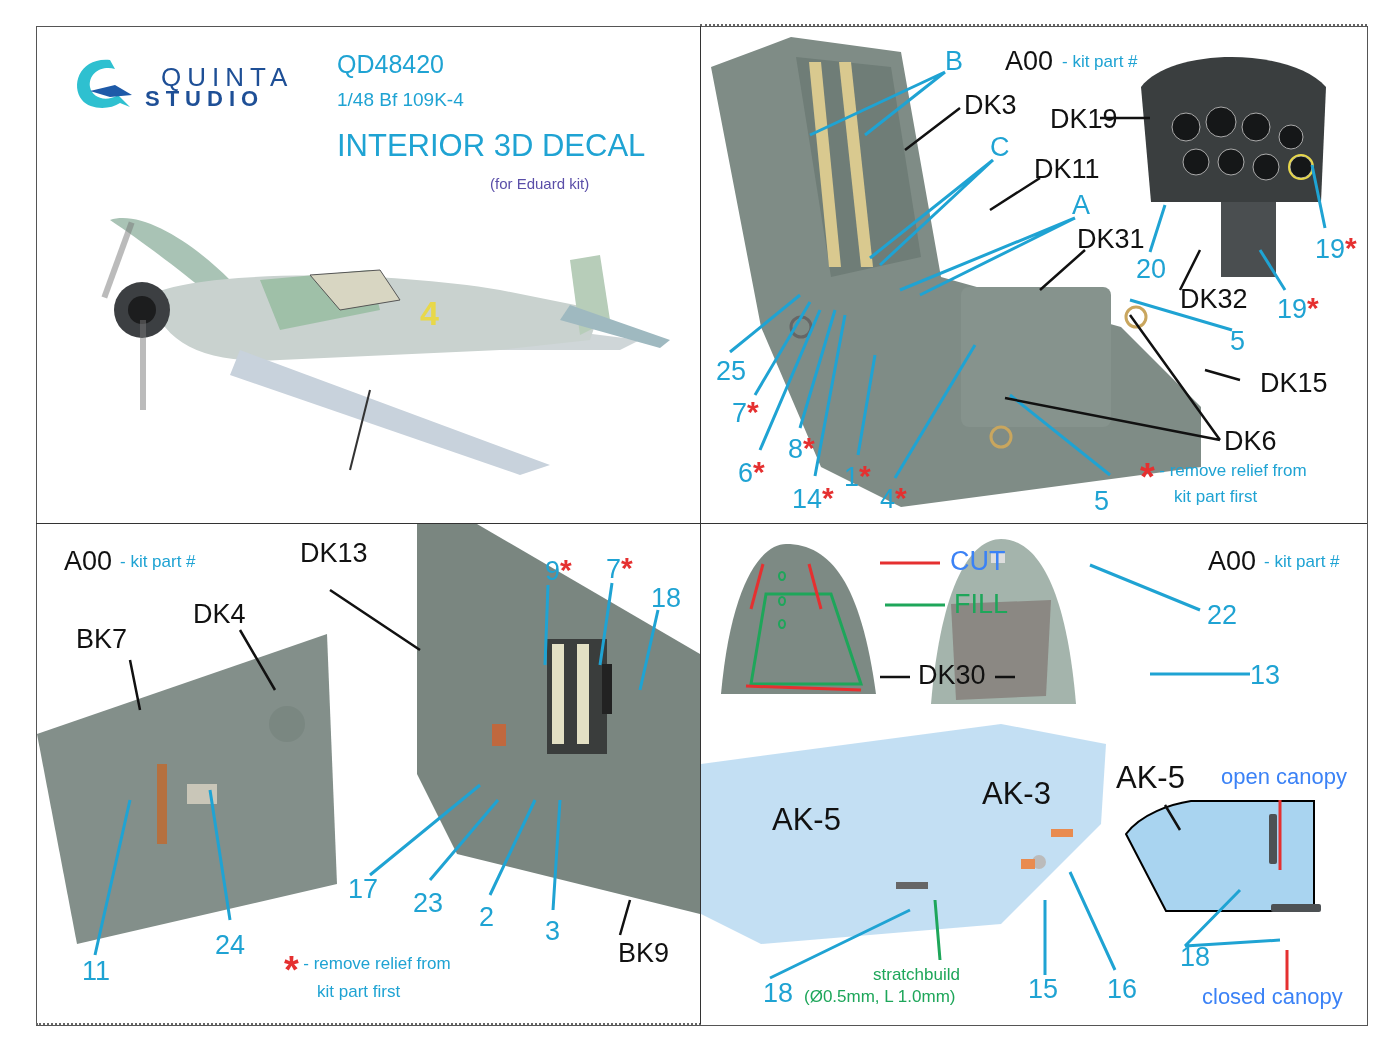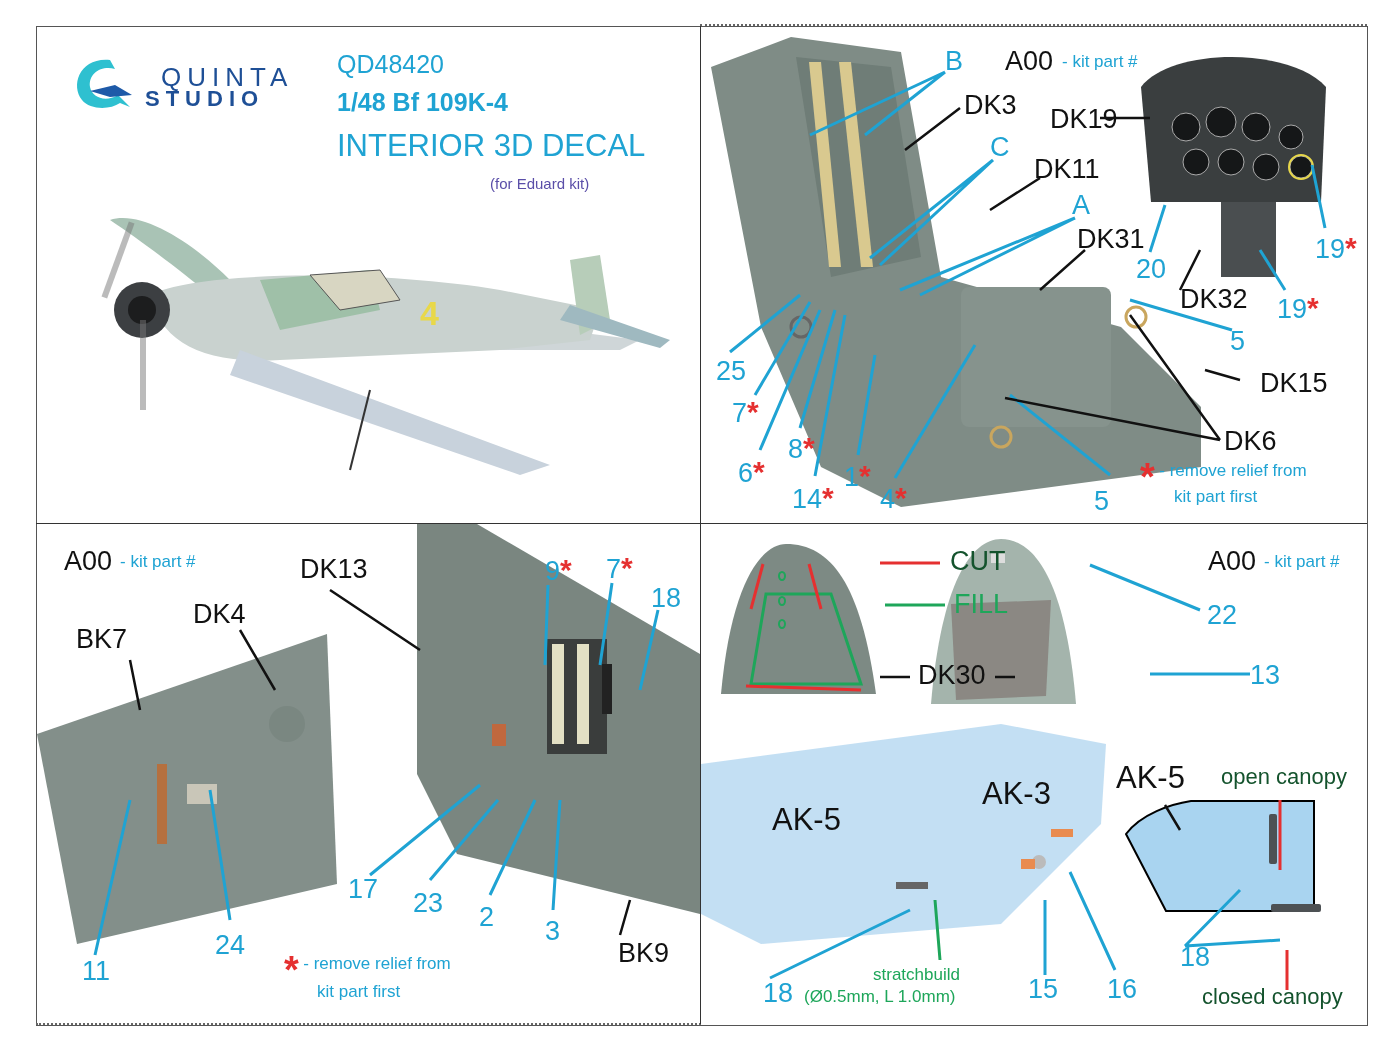--- a/index.html
+++ b/index.html
@@ -5,21 +5,21 @@
   html,body{margin:0;padding:0;background:#fff;}
   body{width:1400px;height:1050px;position:relative;overflow:hidden;font-family:"Liberation Sans",sans-serif;}
   .abs{position:absolute;}
   .frame{position:absolute;left:36px;top:26px;width:1330px;height:998px;border:1px solid #555;}
   .hline{position:absolute;left:36px;top:523px;width:1331px;height:1px;background:#333;}
   .vline{position:absolute;left:700px;top:26px;width:1px;height:998px;background:#333;}
   .dash-top{position:absolute;left:700px;top:24px;width:667px;border-top:2px dotted #666;}
   .dash-bot{position:absolute;left:36px;top:1023px;width:665px;border-top:2px dotted #666;}
   .blue{color:#1fa3d3;}
   .black{color:#111;}
-  .red{color:#14532d;text-align:center;}
+  .red{color:#3b82f6;text-align:center;}
   .green{color:#1ea65a;}
   .lbl{position:absolute;white-space:nowrap;line-height:1;}
   .big{font-size:27px;}
   .mid{font-size:22px;}
   .sm{font-size:17px;}
   .star{color:#e53030;font-size:30px;font-weight:bold;vertical-align:top;line-height:0.8;}
   svg.lines{position:absolute;left:0;top:0;width:1400px;height:1050px;pointer-events:none;}
 </style>
 </head>
 <body>
@@ -32,21 +32,21 @@
 
 <div>
   <svg class="abs" style="left:70px;top:55px" width="70" height="60" viewBox="0 0 70 60">
     <path d="M40 5 C10 2 0 30 12 45 C20 55 40 55 50 48 L60 52 L48 40 C35 48 22 42 20 32 C18 18 32 10 45 14 Z" fill="#2ec0d0"></path>
     <path d="M20 36 L45 30 L62 40 L40 42 Z" fill="#1e5aa8"></path>
   </svg>
   <div class="lbl" style="left:161px;top:64px;font-size:26px;font-weight:normal;letter-spacing:6px;color:#1e4f96">QUINTA</div>
   <div class="lbl" style="left:145px;top:88px;font-size:22px;font-weight:bold;letter-spacing:6px;color:#1e4f96">STUDIO</div>
 
   <div class="lbl blue" style="left:337px;top:52px;font-size:25px">QD48420</div>
-  <div class="lbl blue" style="left:337px;top:90px;font-size:25px;font-weight:bold">1/48 Bf 109K-4</div>
+  <div class="lbl blue" style="left:337px;top:90px;font-size:19px;font-weight:normal">1/48 Bf 109K-4</div>
   <div class="lbl blue" style="left:337px;top:130px;font-size:31px">INTERIOR 3D DECAL</div>
   <div class="lbl" style="left:490px;top:176px;font-size:15px;color:#5a4ea8">(for Eduard kit)</div>
 
   <svg class="abs" style="left:80px;top:200px" width="600" height="290" viewBox="0 0 600 290">
     <path d="M30 20 C60 10 110 40 150 80 L130 95 C100 70 60 40 30 20 Z" fill="#a9c3b5"></path>
     <path d="M160 90 L560 140 L540 150 L170 150 Z" fill="#cfd6d8"></path>
     <path d="M70 95 C120 70 300 70 420 90 L520 110 L510 140 L420 150 L200 160 C120 165 80 140 70 95 Z" fill="#c9d2cf"></path>
     <path d="M180 80 L290 70 L300 110 L200 130 Z" fill="#9fc0a8"></path>
     <path d="M230 75 L300 70 L320 100 L260 110 Z" fill="#d8d6c2" stroke="#555" stroke-width="1"></path>
     <path d="M160 150 L470 265 L440 275 L150 175 Z" fill="#c8d2dc"></path>
@@ -133,21 +133,21 @@
     <rect x="540" y="120" width="12" height="100" fill="#e3e0c4"></rect>
     <rect x="565" y="140" width="10" height="50" fill="#222"></rect>
     <rect x="455" y="200" width="14" height="22" fill="#c0683e"></rect>
   </svg>
 
   <div class="lbl black big" style="left:64px;top:548px">A00</div>
   <div class="lbl blue sm" style="left:120px;top:553px">- kit part #</div>
 
   <div class="lbl black big" style="left:76px;top:626px">BK7</div>
   <div class="lbl black big" style="left:193px;top:601px">DK4</div>
-  <div class="lbl black big" style="left:300px;top:556px">DK13</div>
+  <div class="lbl black big" style="left:300px;top:540px">DK13</div>
   <div class="lbl black big" style="left:618px;top:940px">BK9</div>
 
   <div class="lbl blue big" style="left:545px;top:558px"><span>9</span><span class="star">*</span></div>
   <div class="lbl blue big" style="left:606px;top:556px"><span>7</span><span class="star">*</span></div>
   <div class="lbl blue big" style="left:651px;top:585px">18</div>
   <div class="lbl blue big" style="left:82px;top:958px">11</div>
   <div class="lbl blue big" style="left:215px;top:932px">24</div>
   <div class="lbl blue big" style="left:348px;top:876px">17</div>
   <div class="lbl blue big" style="left:413px;top:890px">23</div>
   <div class="lbl blue big" style="left:479px;top:904px">2</div>

